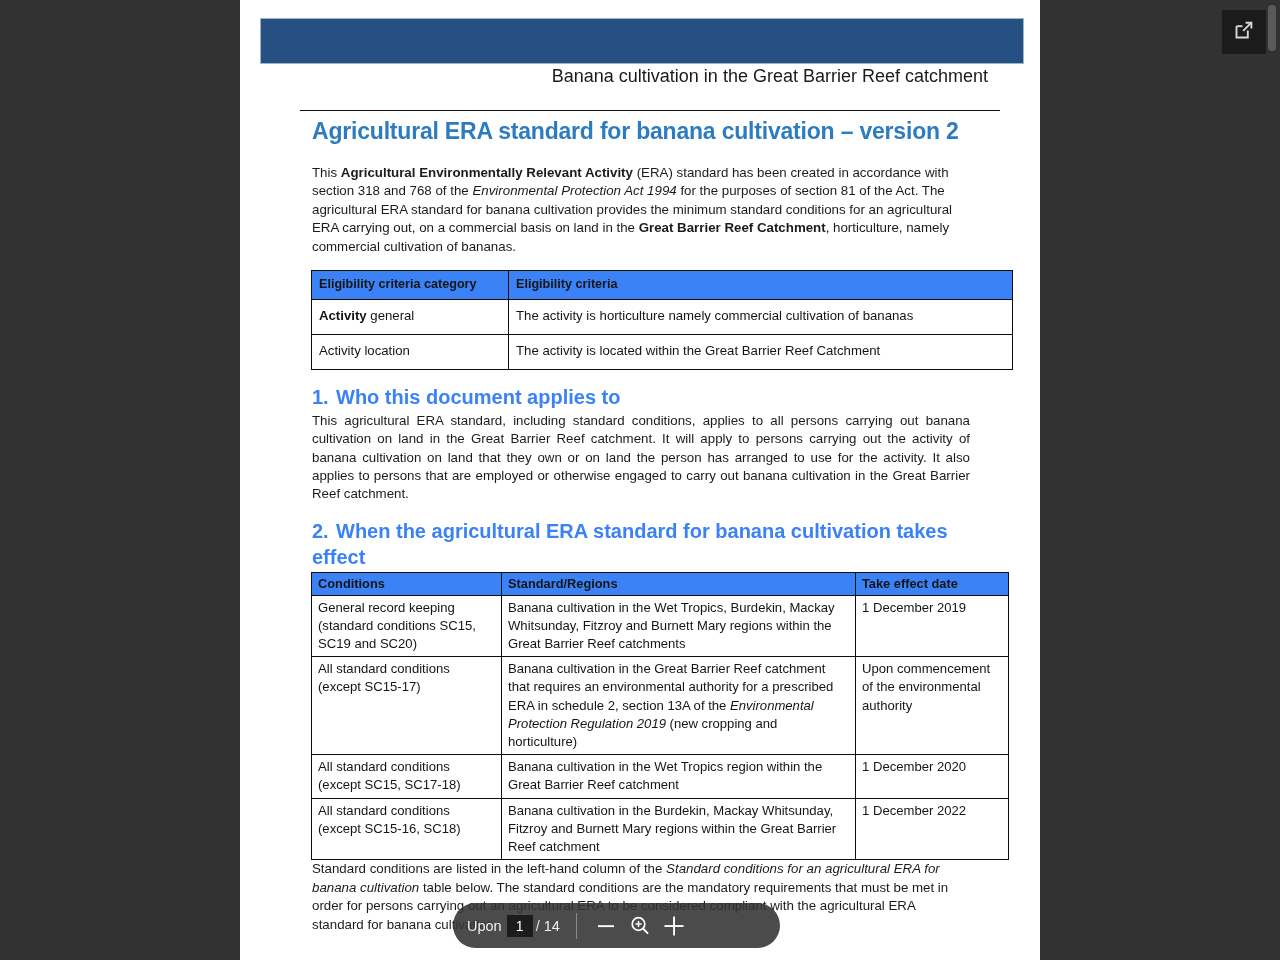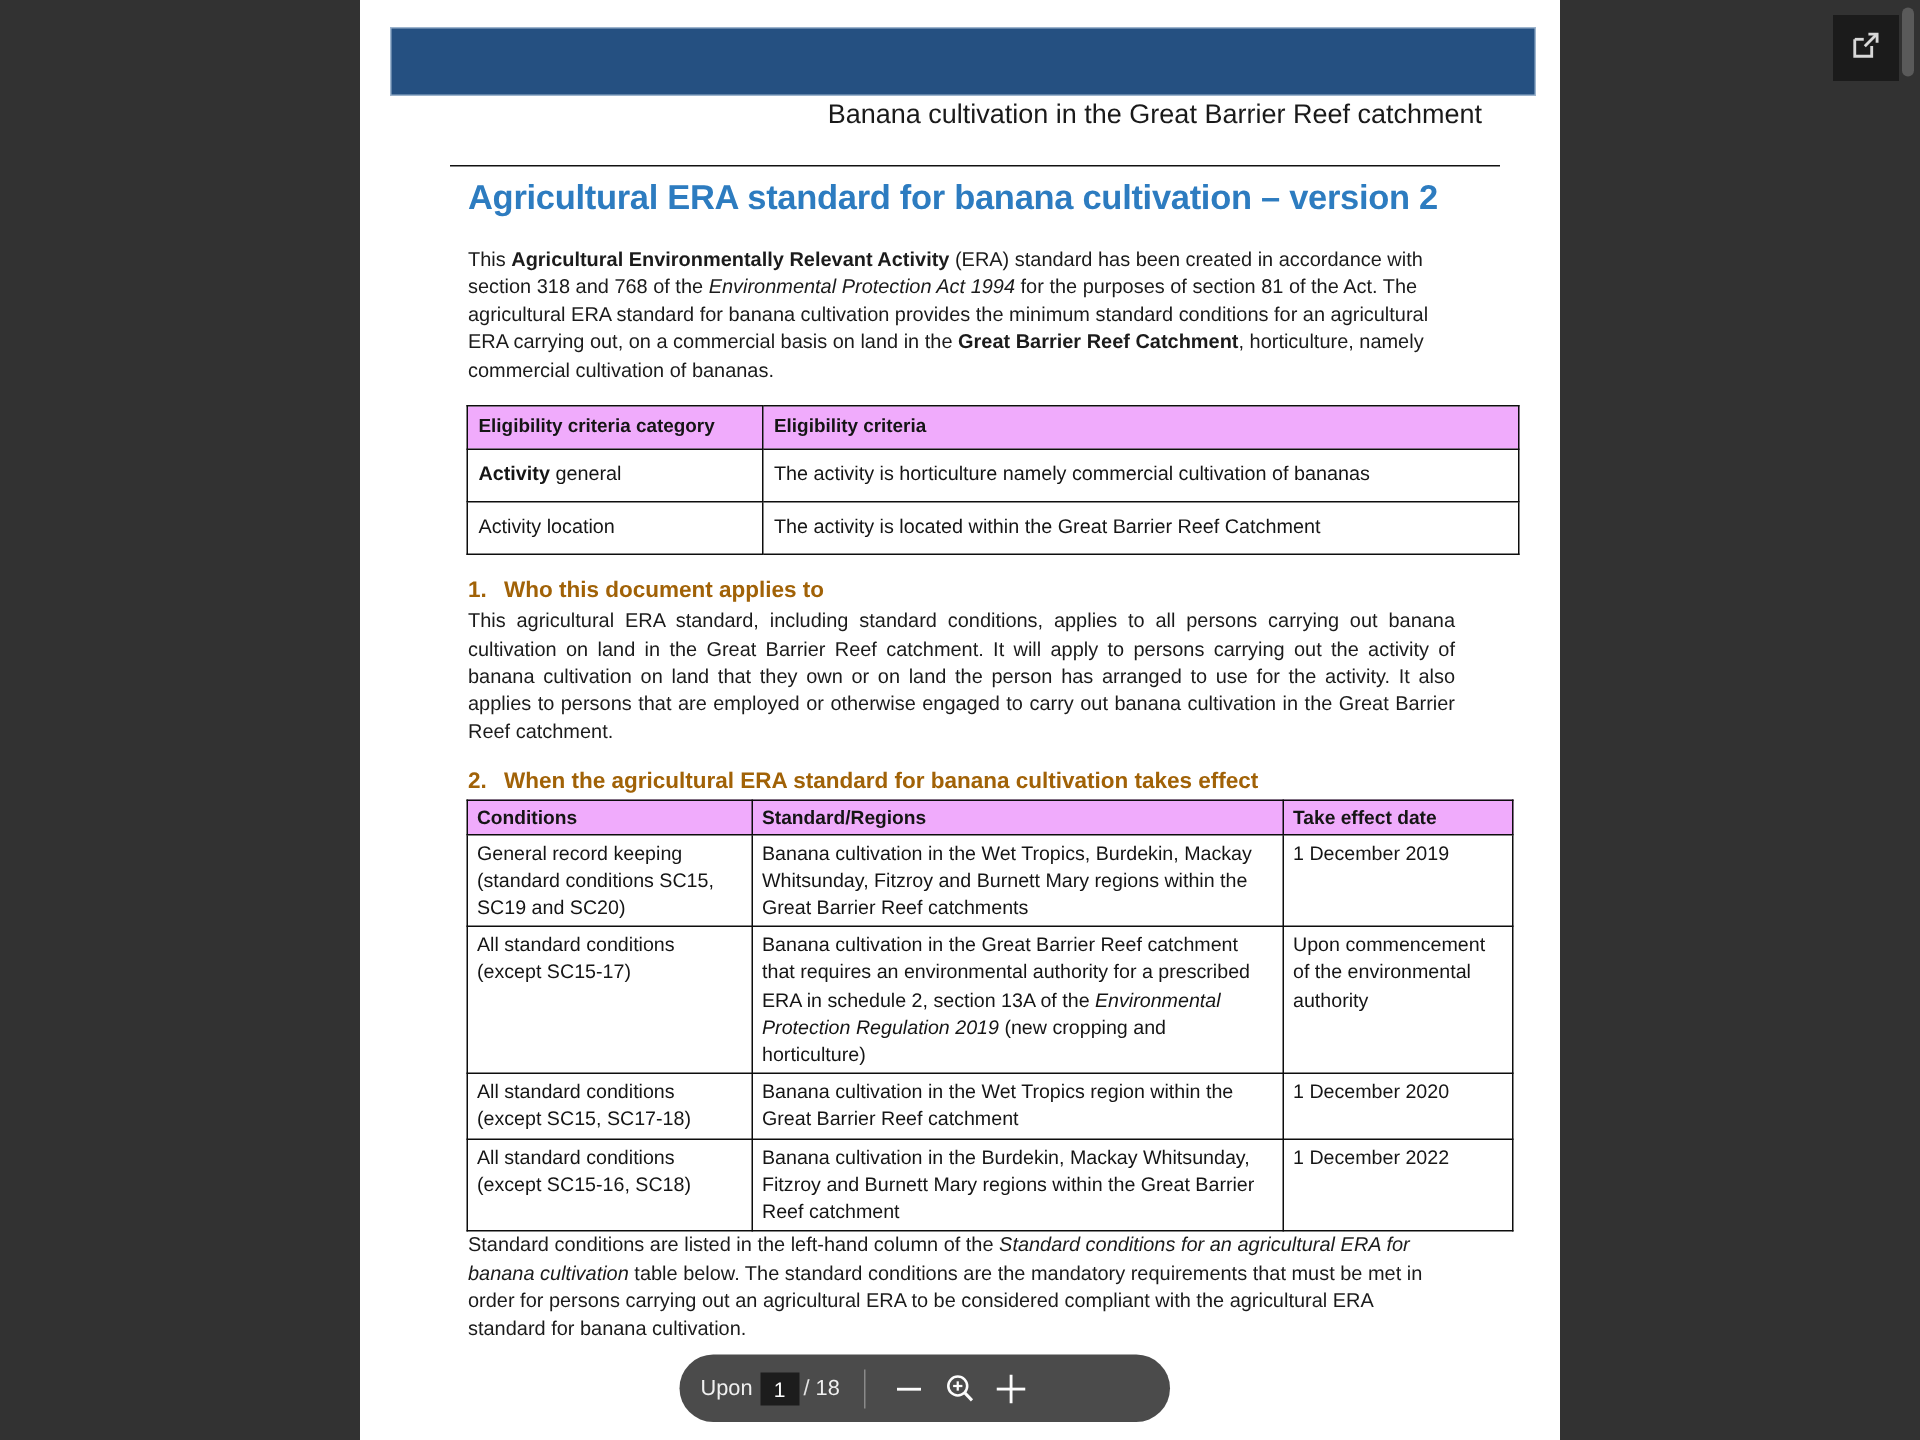--- a/index.html
+++ b/index.html
@@ -88,23 +88,23 @@
 
   p.body {
     font-size: 13.3px;
     color: #1b1b1b;
     line-height: 1.39;
     margin: 0 0 14px 0;
   }
   p.body.just { text-align: justify; }
 
   h2.sec {
-    font-size: 15px;
+    font-size: 20px;
     font-weight: bold;
-    color: #a16207;
+    color: #3b82f6;
     margin: 14px 0 2px 0;
     line-height: 1.3;
   }
   h2.sec .num { display: inline-block; width: 24px; }
 
   
   table.doc-table {
     border-collapse: collapse;
     width: 702px;
     margin: 10px 0 0 -1px;
@@ -114,21 +114,21 @@
     border: 1.4px solid #0d0d0d;
     padding: 5px 7px;
     font-size: 13.2px;
     color: #151515;
     vertical-align: top;
     text-align: left;
     line-height: 1.39;
     font-weight: normal;
   }
   table.doc-table th {
-    background: #f0abfc;
+    background: #3b82f6;
     font-weight: bold;
     font-size: 12.6px;
   }
   table.elig td { height: 35px; vertical-align: middle; }
   table.elig th { height: 28px; vertical-align: middle; }
 
   table.takeeffect { margin-top: 2px; width: 698px; }
   table.takeeffect th { padding: 2px 6px; font-size: 12.8px; }
   table.takeeffect td { padding: 3px 6px; font-size: 13.1px; }
 
@@ -278,21 +278,21 @@
         <p class="body"><span>Standard conditions are listed in the left-hand column of the </span><i>Standard conditions for an agricultural ERA for banana cultivation</i><span> table below. The standard conditions are the mandatory requirements that must be met in order for persons carrying out an agricultural ERA to be considered compliant with the agricultural ERA standard for banana cultivation.</span></p>
 
       </div>
     </div>
   </div>
 
   <div id="toolbar">
     <span class="pg-label">Upon</span>
     <input class="pg-input" type="text" value="1" style="">
     <span class="pg-sep">/</span>
-    <span class="pg-total">18</span>
+    <span class="pg-total">14</span>
 
     <div class="divider"></div>
 
     <div class="tb-btn">
       <svg width="22" height="22" viewBox="0 0 22 22" aria-hidden="true">
         <rect x="3" y="10.2" width="16" height="1.9" fill="#fdfdfd"></rect>
       </svg>
     </div>
 
     <div class="tb-btn">

